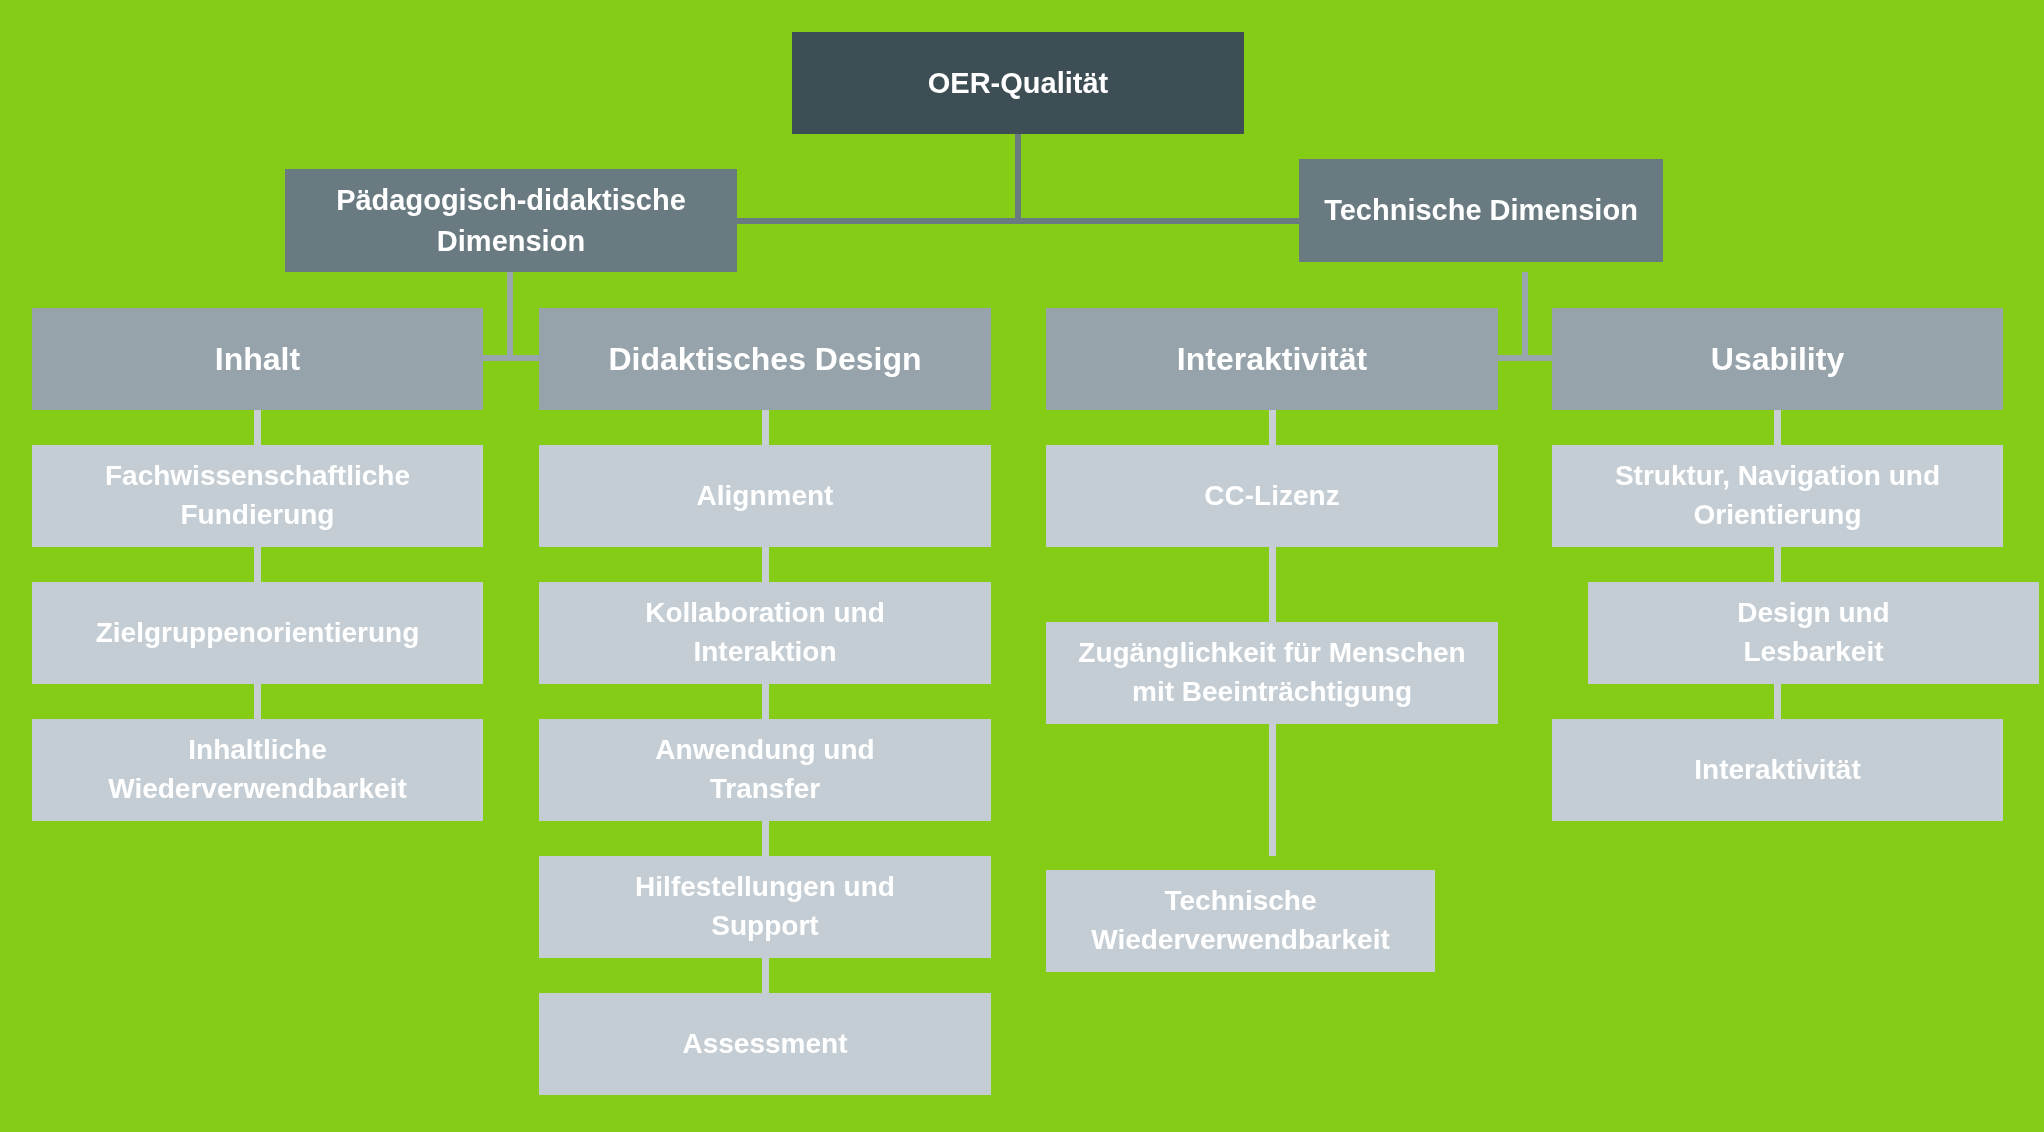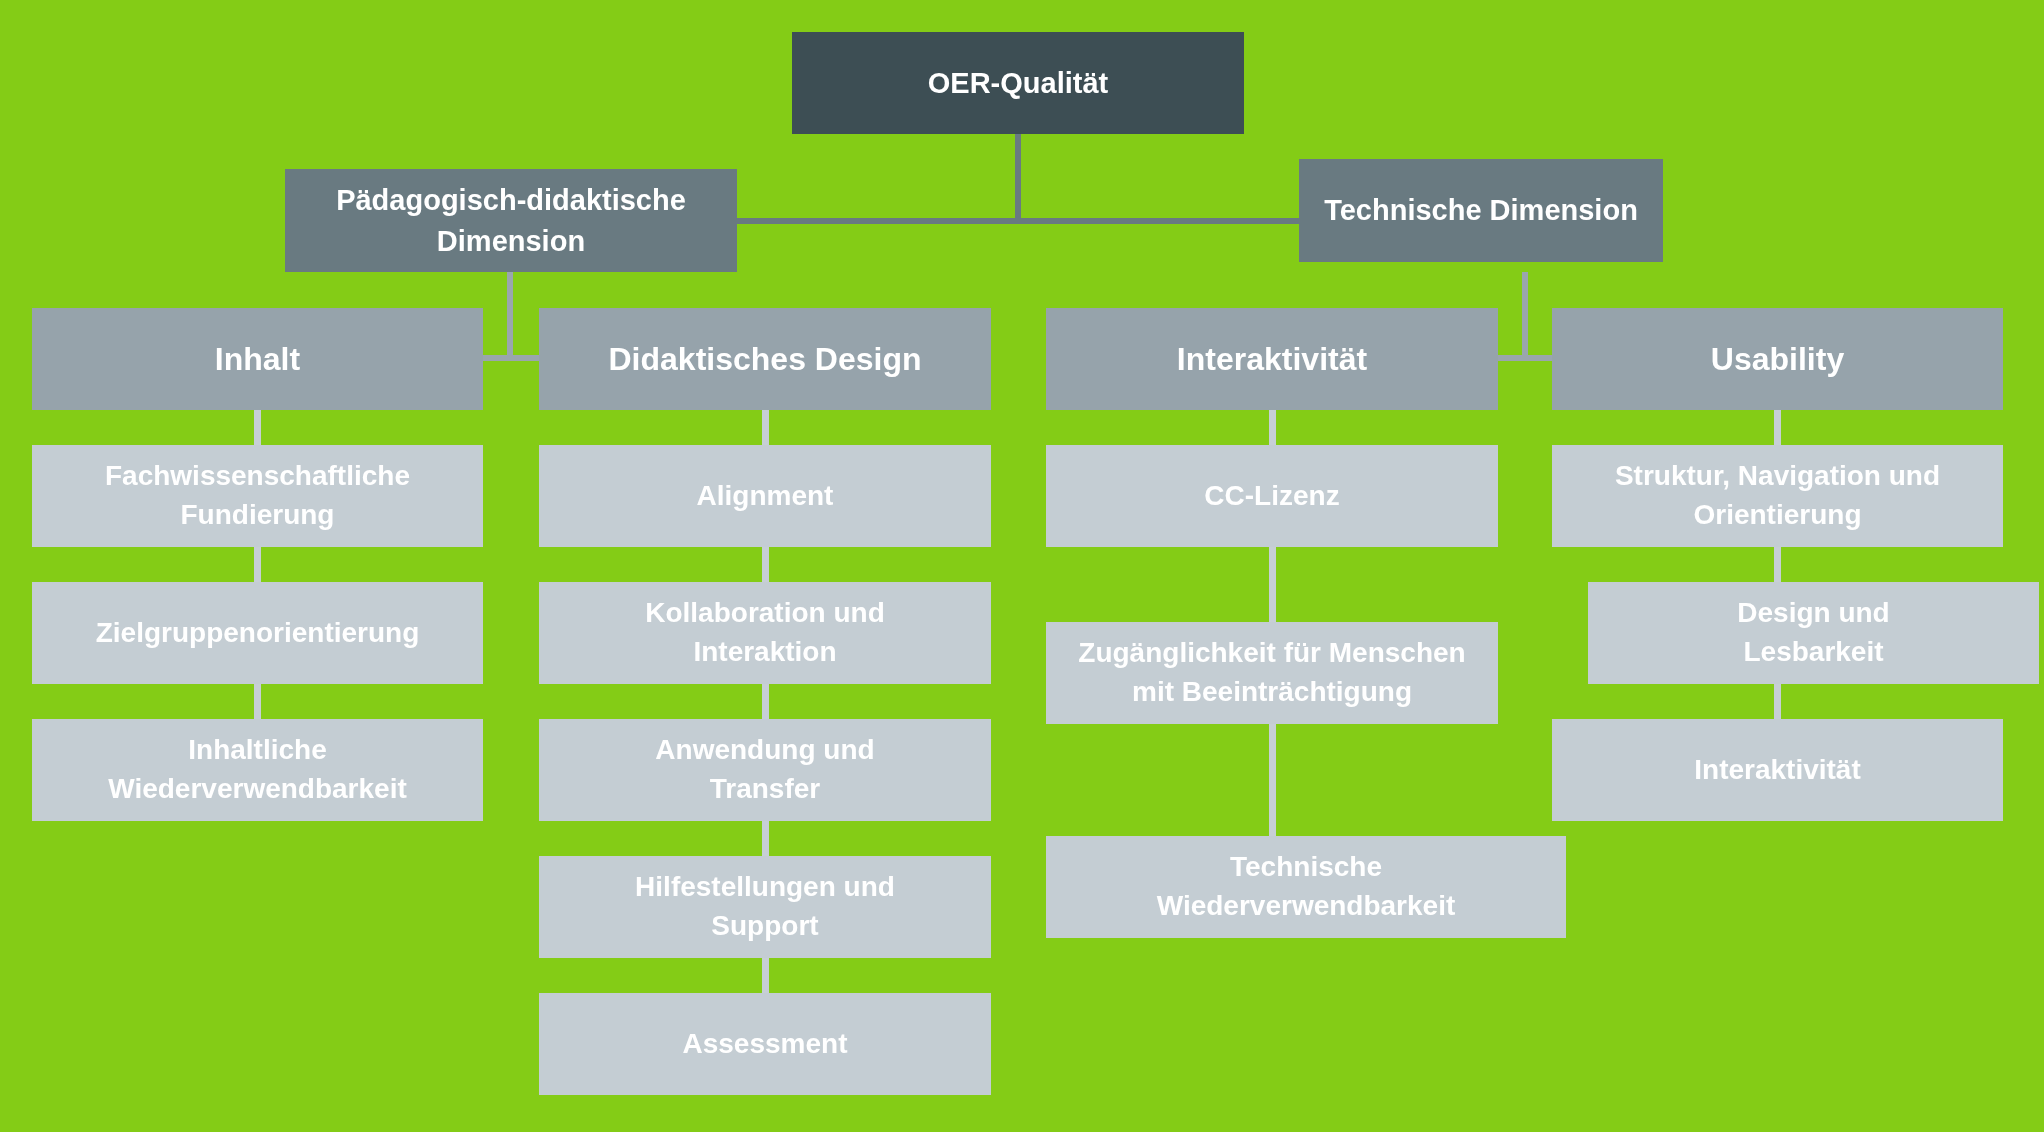--- a/index.html
+++ b/index.html
@@ -81,21 +81,21 @@
 Interaktion</div>
   <div class="box l4" style="left:539px; top:719px; width:452px; height:102px;">Anwendung und
 Transfer</div>
   <div class="box l4" style="left:539px; top:856px; width:452px; height:102px;">Hilfestellungen und
 Support</div>
   <div class="box l4" style="left:539px; top:993px; width:452px; height:102px;">Assessment</div>
 
   <div class="box l4" style="left:1046px; top:445px; width:452px; height:102px;">CC-Lizenz</div>
   <div class="box l4" style="left:1046px; top:582px; width:452px; height:102px;margin-top:40px;">Zugänglichkeit für Menschen
 mit Beeinträchtigung</div>
-  <div class="box l4" style="left:1046px; top:836px; width:520px; height:102px;">Technische
+  <div class="box l4" style="left:1046px; top:870px; width:389px; height:102px;">Technische
 Wiederverwendbarkeit</div>
 
   <div class="box l4" style="left:1552px; top:445px; width:451px; height:102px;">Struktur, Navigation und
 Orientierung</div>
   <div class="box l4" style="left:1552px; top:582px; width:451px; height:102px;margin-left:36px;">Design und
 Lesbarkeit</div>
   <div class="box l4" style="left:1552px; top:719px; width:451px; height:102px;">Interaktivität</div>
 
 </div>
 

